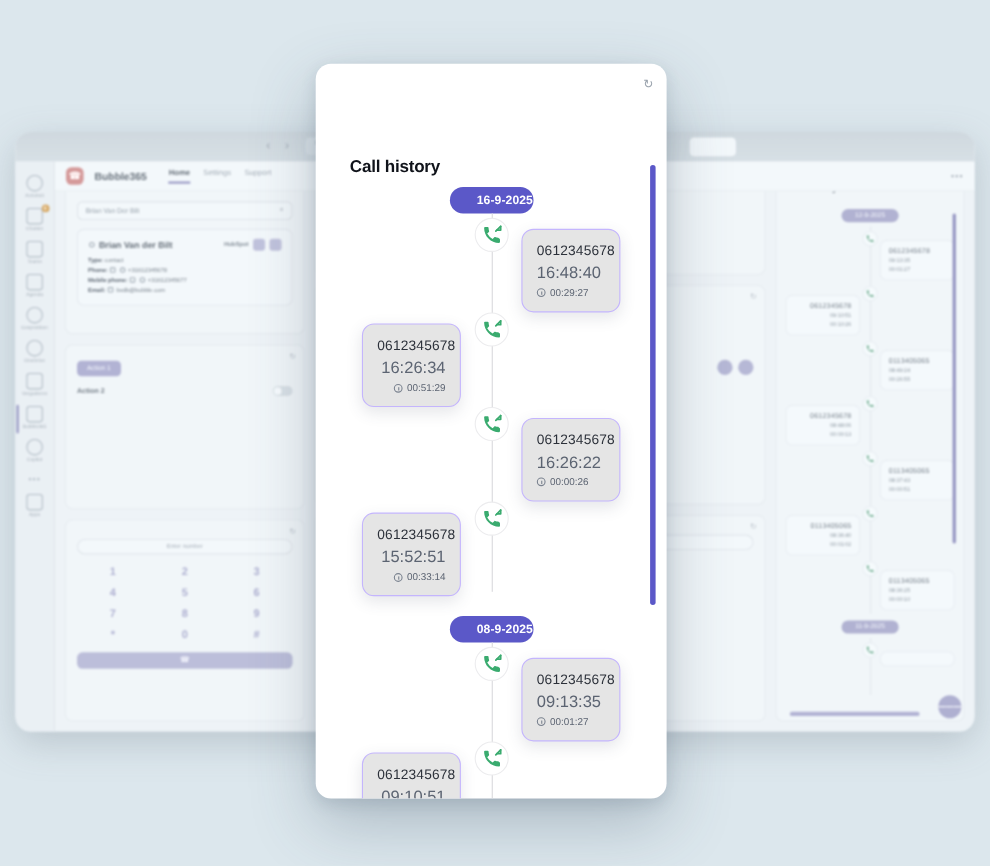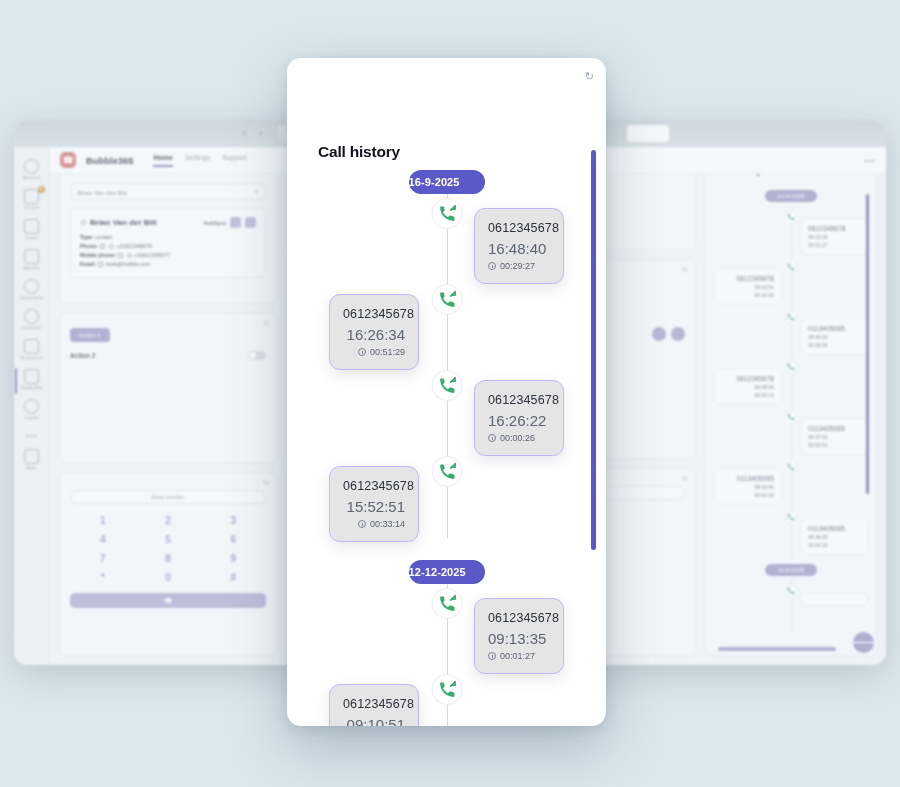--- a/index.html
+++ b/index.html
@@ -174,42 +174,42 @@
     background:#fff; border-radius:14px;
     box-shadow: 0 22px 58px rgba(60,80,100,.30), 0 4px 14px rgba(60,80,100,.14);
     overflow:hidden; z-index:20;
   }
   #modal-refresh { position:absolute; right:12px; top:12px; font-size:11px; color:#9aa3ad; }
   #modal-title { position:absolute; left:31px; top:85px; font-size:15.5px; font-weight:bold; color:#10131a; letter-spacing:-.2px; }
   #modal-scroll { position:absolute; right:10px; top:92px; width:5px; height:400px; background:#5b58c8; border-radius:3px; }
 
   #feed { position:absolute; left:0; top:112px; right:0; bottom:0; overflow:hidden; }
   .date-pill {
-    width:76px; margin:0 auto; text-align:left; background:#5b58c8; color:#fff;
+    width:76px; margin:0 auto; text-align:right; background:#5b58c8; color:#fff;
     font-size:11px; font-weight:bold; padding:6px 0; border-radius:13px; letter-spacing:.1px;
   }
   .tl { position:relative; }
   .tl::before { content:''; position:absolute; left:50%; top:0; bottom:0; width:1.4px; background:#d9d9dd; }
   .item { position:relative; height:86px; }
   .ic {
     position:absolute; left:50%; transform:translateX(-50%); top:4px;
     width:31px; height:31px; border-radius:50%; background:#fff;
     border:1px solid #ececee; display:flex; align-items:center; justify-content:center; z-index:2;
   }
   .card {
     position:absolute; top:14px; width:90px; background:#e5e5e5; border:1px solid #c4b5fd;
     border-radius:11px; box-shadow:0 5px 14px rgba(60,70,95,.13);
     padding:12px 13px;
   }
   .card.left { left:42px; text-align:right; }
   .card.right { right:42px; text-align:left; }
   .card .num { font-size:12.5px; color:#2c313a; letter-spacing:.15px; }
   .card .time { font-size:15px; color:#5c6472; margin-top:5px; }
   .card .dur { font-size:9px; color:#5c6472; margin-top:4px; display:flex; align-items:center; gap:4px; }
-  .card.left .dur { justify-content:flex-end; }
+  .card.left .dur { justify-content:flex-end;align-items:flex-end; }
   .clock { width:8px; height:8px; border:1px solid #7b8390; border-radius:50%; position:relative; flex:none; }
   .clock::after { content:''; position:absolute; left:3px; top:1.5px; width:1px; height:3px; background:#7b8390; }
   .gap { height:22px; }
 </style>
 </head>
 <body>
 
 <div id="stage">
 
   <div id="bg-window">
@@ -596,21 +596,21 @@
             <div class="dur">
               <span class="clock"></span>
               <span>00:33:14</span>
             </div>
           </div>
         </div>
       </div>
 
       <div class="gap"></div>
 
-      <div class="date-pill">12-12-2025</div>
+      <div class="date-pill">08-9-2025</div>
       <div class="tl">
 
         <div class="item">
           <div class="ic">
             <svg width="19" height="19" viewBox="0 0 24 24" fill="#3aab6f">
                 <path d="M19.5 15.2c-1.2 0-2.4-.2-3.5-.6-.35-.12-.75-.03-1.03.25l-1.9 1.9a15.3 15.3 0 01-6.2-6.2l1.9-1.9c.28-.28.37-.68.25-1.03a11.2 11.2 0 01-.6-3.5c0-.55-.45-1-1-1H4.3c-.55 0-1 .45-1 1 0 9.5 7.7 17.2 17.2 17.2.55 0 1-.45 1-1v-3.12c0-.55-.45-1-1-1z"></path>
                 <path d="M22.3 2.2v4.3h-4.3" fill="none" stroke="#3aab6f" stroke-width="2" stroke-linecap="round" stroke-linejoin="round"></path>
                 <path d="M22.3 2.2l-5.6 5.6" fill="none" stroke="#3aab6f" stroke-width="2" stroke-linecap="round"></path>
               </svg>
           </div>

